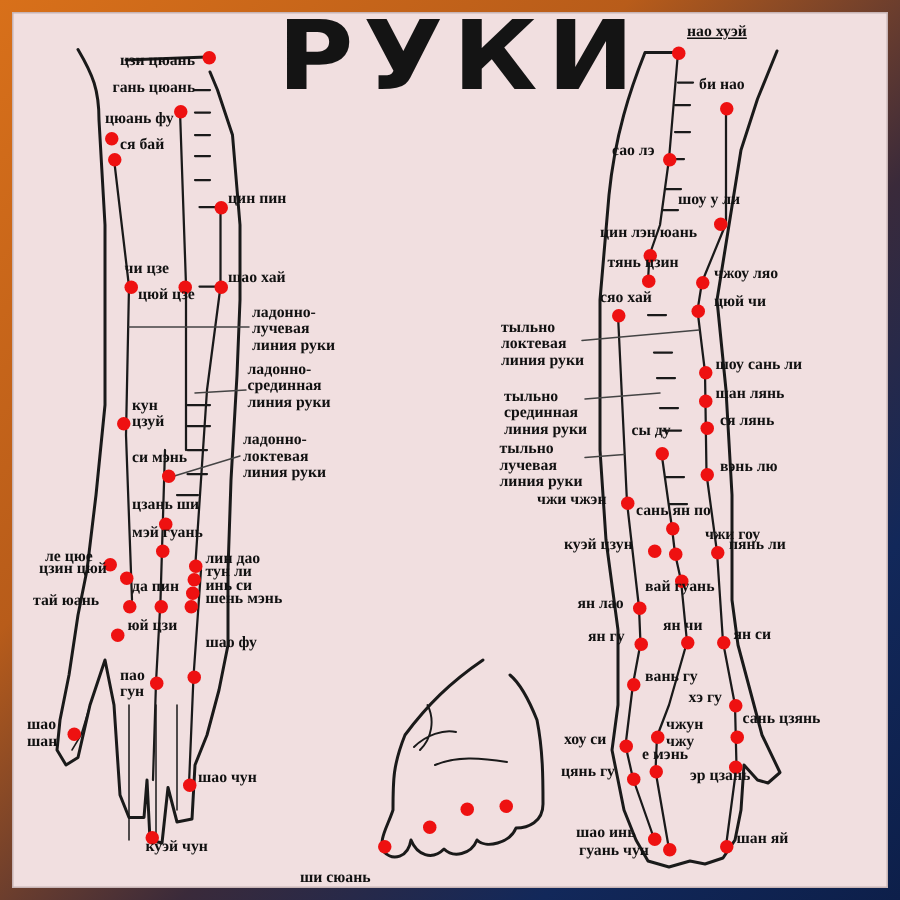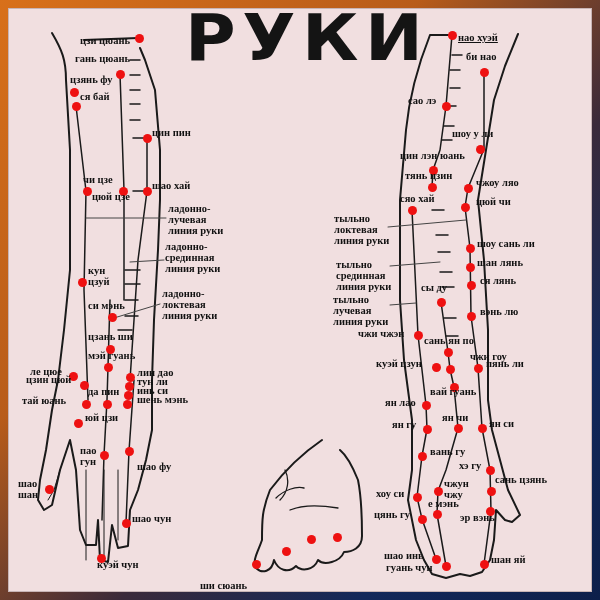--- a/index.html
+++ b/index.html
@@ -70,21 +70,21 @@
 </svg>
 
 <div class="title">РУКИ</div>
 
 <div id="points-layer">
     <div class="pt" style="left: 139px; top: 38px;"></div>
     <div class="lbl" style="left: 80px; top: 35px;">цзи цюань</div>
     <div class="pt" style="left: 120px; top: 74px;"></div>
     <div class="lbl" style="left: 75px; top: 53px;">гань цюань</div>
     <div class="pt" style="left: 74px; top: 92px;"></div>
-    <div class="lbl" style="left: 70px; top: 74px;">цзянь фу</div>
+    <div class="lbl" style="left: 70px; top: 74px;">цюань фу</div>
     <div class="pt" style="left: 76px; top: 106px;"></div>
     <div class="lbl" style="left: 80px; top: 91px;">ся бай</div>
     <div class="pt" style="left: 147px; top: 138px;"></div>
     <div class="lbl" style="left: 152px; top: 127px;">цин пин</div>
     <div class="pt" style="left: 87px; top: 191px;"></div>
     <div class="lbl" style="left: 83px; top: 174px;">чи цзе</div>
     <div class="pt" style="left: 123px; top: 191px;"></div>
     <div class="lbl" style="left: 92px; top: 191px;">цюй цзе</div>
     <div class="pt" style="left: 147px; top: 191px;"></div>
     <div class="lbl" style="left: 152px; top: 180px;">шао хай</div>
@@ -109,21 +109,21 @@
     <div class="lbl" style="left: 88px; top: 386px;">да пин</div>
     <div class="pt" style="left: 128px; top: 395px;"></div>
     <div class="lbl" style="left: 137px; top: 385px;">инь си</div>
     <div class="pt" style="left: 86px; top: 404px;"></div>
     <div class="lbl" style="left: 22px; top: 395px;">тай юань</div>
     <div class="pt" style="left: 127px; top: 404px;"></div>
     <div class="lbl" style="left: 137px; top: 394px;">шень мэнь</div>
     <div class="pt" style="left: 78px; top: 423px;"></div>
     <div class="lbl" style="left: 85px; top: 412px;">юй цзи</div>
     <div class="pt" style="left: 129px; top: 451px;"></div>
-    <div class="lbl" style="left: 137px; top: 461px;">шао фу</div>
+    <div class="lbl" style="left: 137px; top: 423px;">шао фу</div>
     <div class="pt" style="left: 104px; top: 455px;"></div>
     <div class="lbl" style="left: 80px; top: 445px;">пао
 гун</div>
     <div class="pt" style="left: 49px; top: 489px;"></div>
     <div class="lbl" style="left: 18px; top: 478px;">шао
 шан</div>
     <div class="pt" style="left: 126px; top: 523px;"></div>
     <div class="lbl" style="left: 132px; top: 513px;">шао чун</div>
     <div class="pt" style="left: 101px; top: 558px;"></div>
     <div class="lbl" style="left: 97px; top: 559px;">куэй чун</div>
@@ -135,21 +135,21 @@
 линия руки</div>
     <div class="lbl" style="left: 162px; top: 288px;">ладонно-
 локтевая
 линия руки</div>
     <div class="pt" style="left: 256px; top: 564px;"></div>
     <div class="lbl" style="left: 200px; top: 580px;">ши сюань</div>
     <div class="pt" style="left: 286px; top: 551px;"></div>
     <div class="pt" style="left: 311px; top: 539px;"></div>
     <div class="pt" style="left: 337px; top: 537px;"></div>
     <div class="pt" style="left: 452px; top: 35px;"></div>
-    <div class="lbl" style="left: 458px; top: 32px; text-decoration: underline;">нао хуэй</div>
+    <div class="lbl" style="left: 458px; top: 16px; text-decoration: underline;">нао хуэй</div>
     <div class="pt" style="left: 484px; top: 72px;"></div>
     <div class="lbl" style="left: 466px; top: 51px;">би нао</div>
     <div class="pt" style="left: 446px; top: 106px;"></div>
     <div class="lbl" style="left: 408px; top: 95px; text-align: right;">сао лэ</div>
     <div class="pt" style="left: 480px; top: 149px;"></div>
     <div class="lbl" style="left: 452px; top: 128px;">шоу у ли</div>
     <div class="pt" style="left: 433px; top: 170px;"></div>
     <div class="lbl" style="left: 400px; top: 150px;">цин лэн юань</div>
     <div class="pt" style="left: 432px; top: 187px;"></div>
     <div class="lbl" style="left: 405px; top: 170px;">тянь цзин</div>
@@ -196,21 +196,21 @@
     <div class="pt" style="left: 438px; top: 491px;"></div>
     <div class="lbl" style="left: 444px; top: 478px;">чжун
 чжу</div>
     <div class="pt" style="left: 491px; top: 491px;"></div>
     <div class="lbl" style="left: 495px; top: 474px;">сань цзянь</div>
     <div class="pt" style="left: 417px; top: 497px;"></div>
     <div class="lbl" style="left: 376px; top: 488px;">хоу си</div>
     <div class="pt" style="left: 437px; top: 514px;"></div>
     <div class="lbl" style="left: 428px; top: 498px;">е мэнь</div>
     <div class="pt" style="left: 490px; top: 511px;"></div>
-    <div class="lbl" style="left: 460px; top: 512px;">эр вэнь</div>
+    <div class="lbl" style="left: 460px; top: 512px;">эр цзань</div>
     <div class="pt" style="left: 422px; top: 519px;"></div>
     <div class="lbl" style="left: 374px; top: 509px;">цянь гу</div>
     <div class="pt" style="left: 436px; top: 559px;"></div>
     <div class="lbl" style="left: 384px; top: 550px;">шао инь</div>
     <div class="pt" style="left: 446px; top: 566px;"></div>
     <div class="lbl" style="left: 386px; top: 562px;">гуань чун</div>
     <div class="pt" style="left: 484px; top: 564px;"></div>
     <div class="lbl" style="left: 491px; top: 554px;">шан яй</div>
     <div class="lbl" style="left: 334px; top: 213px;">тыльно
 локтевая

